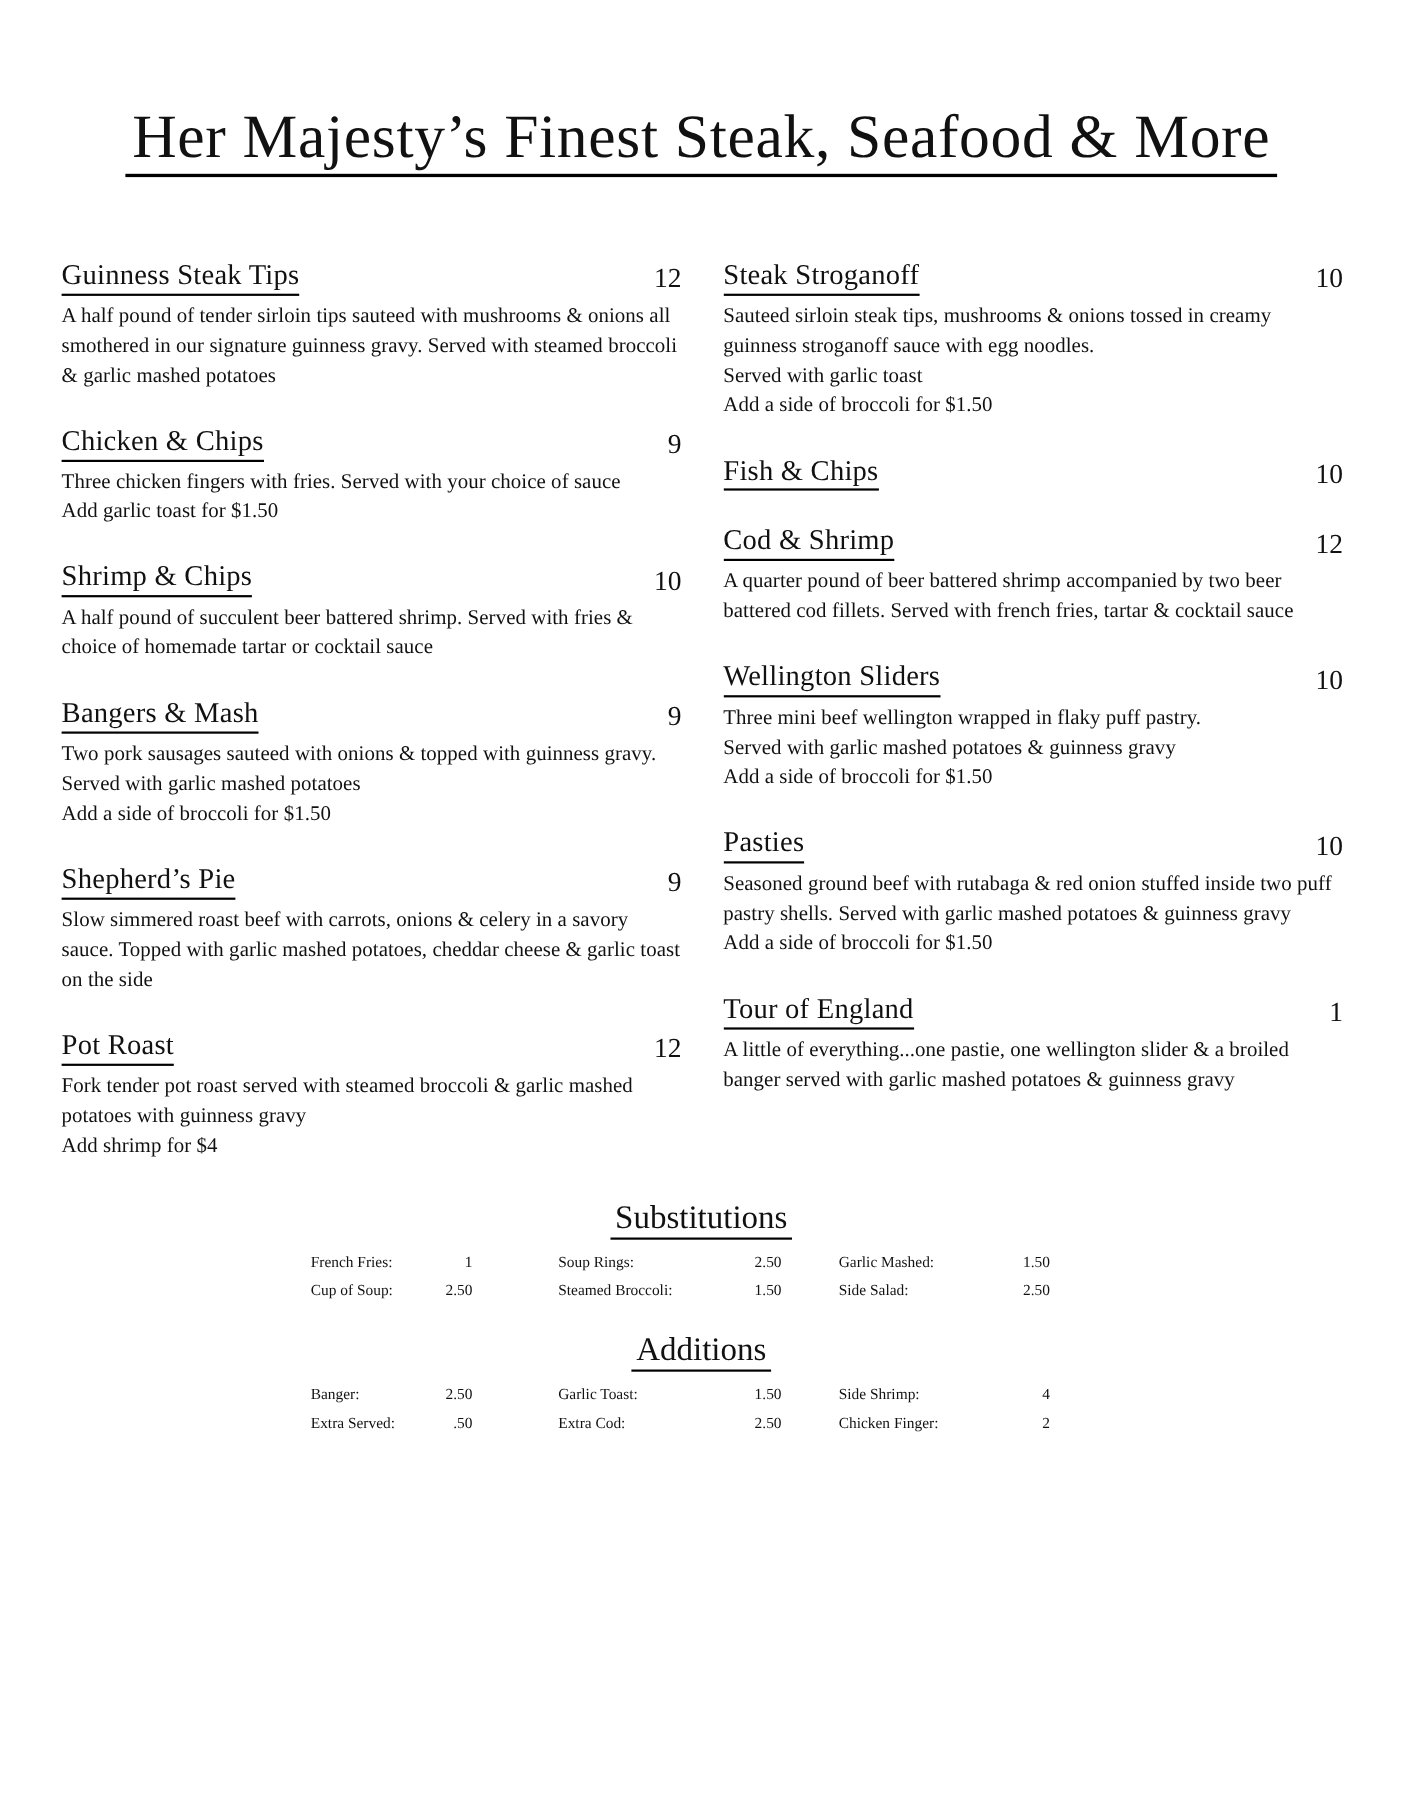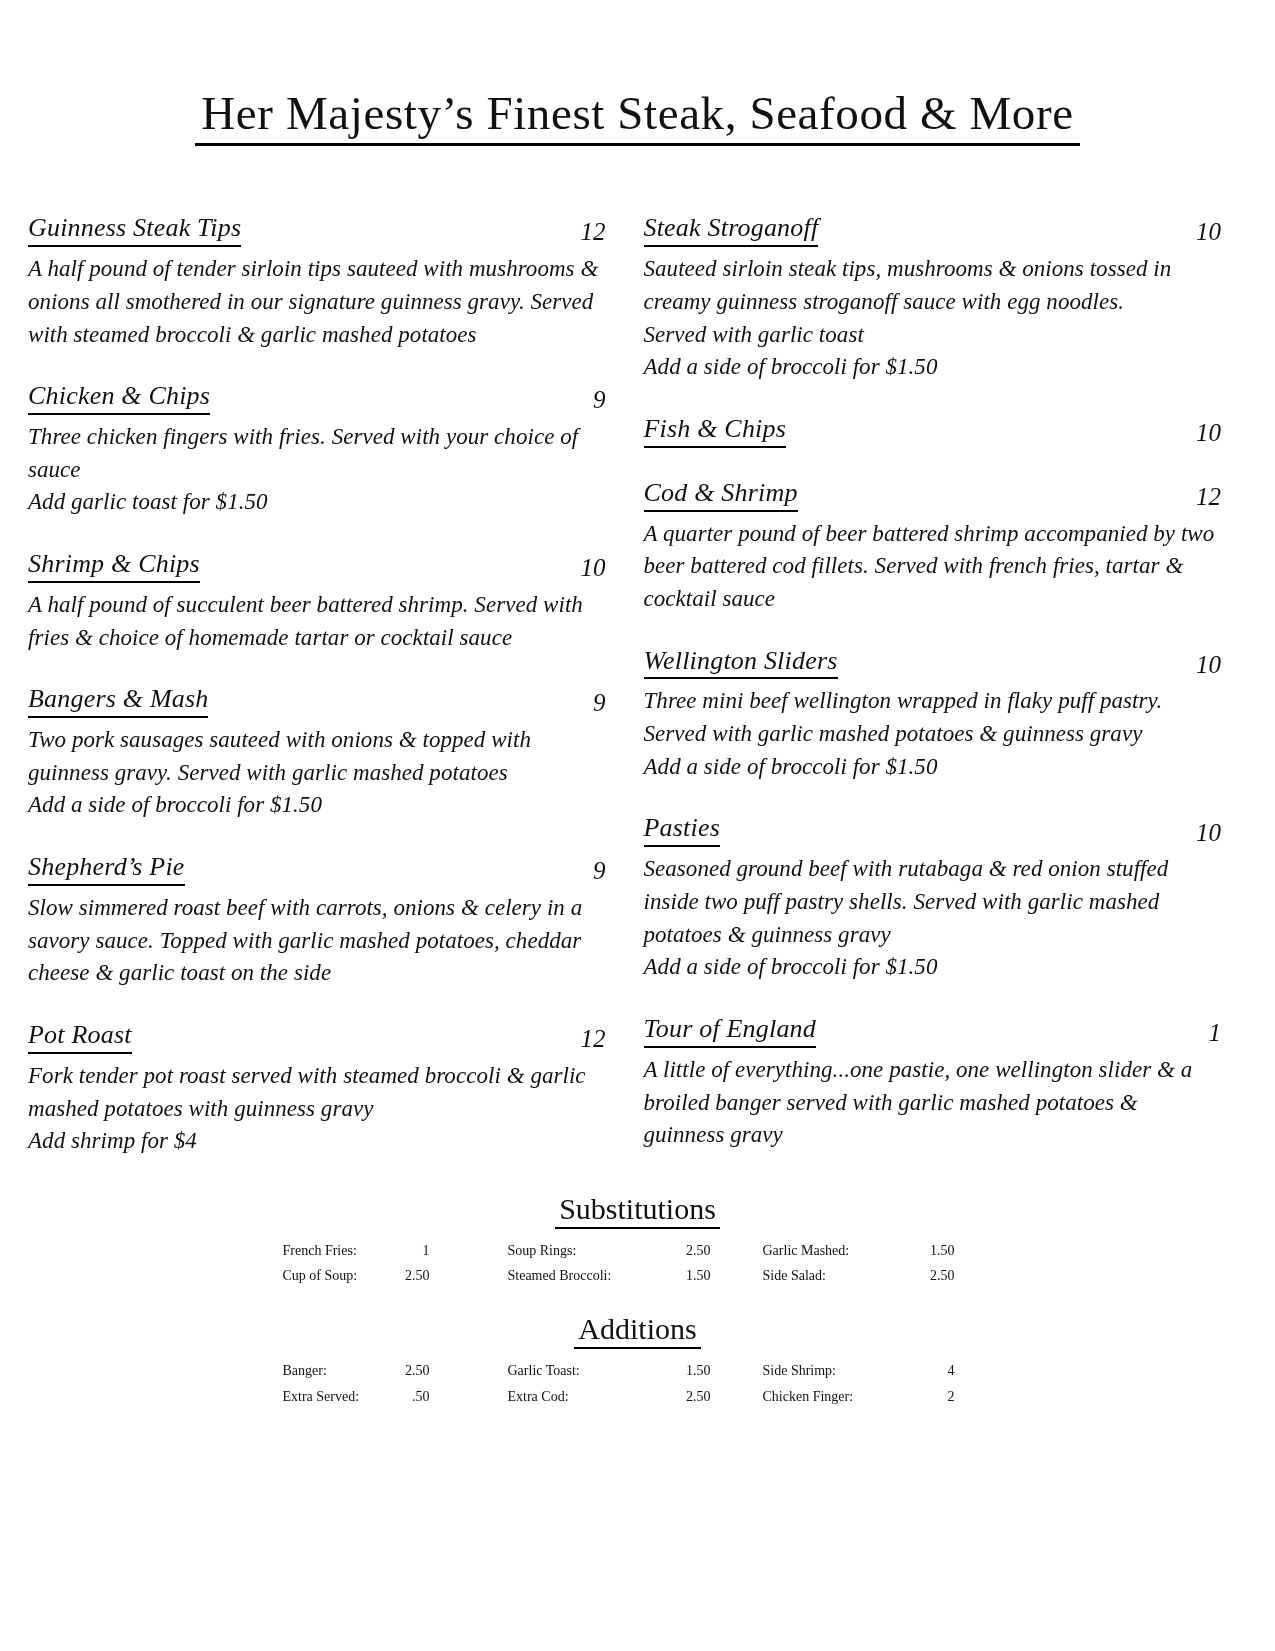--- a/index.html
+++ b/index.html
@@ -26,35 +26,34 @@
   }
 
   
   .title-wrap {
     text-align: center;
     padding-top: 58px;
   }
   .menu-title {
     display: inline-block;
     font-family: "Liberation Serif", "DejaVu Serif", serif;
-    font-size: 47px;
+    font-size: 56px;
     font-weight: 400;
     letter-spacing: 0.6px;
     line-height: 1.05;
     padding: 0 6px 4px 6px;
     border-bottom: 3px solid #000;
     white-space: nowrap;
   }
 
   
   .columns {
     display: flex;
     gap: 0px;
-    padding: 36px 48px 0 28px;
-    font-style: italic;
+    padding: 36px 48px 0 56px;
   }
   .col {
     width: 50%;
     padding-right: 22px;
   }
   .col.right {
     padding-left: 16px;
     padding-right: 6px;
   }
 
@@ -76,21 +75,21 @@
     display: inline-block;
     white-space: nowrap;
   }
   .item-price {
     font-size: 25px;
     line-height: 1.15;
     padding-left: 14px;
     white-space: nowrap;
   }
   .item-desc {
-    font-size: 23px;
+    font-size: 19px;
     line-height: 1.42;
     letter-spacing: 0.05px;
     margin-top: 6px;
     white-space: pre-line;
   }
 
   
   .extras {
     margin-top: 34px;
     text-align: center;

